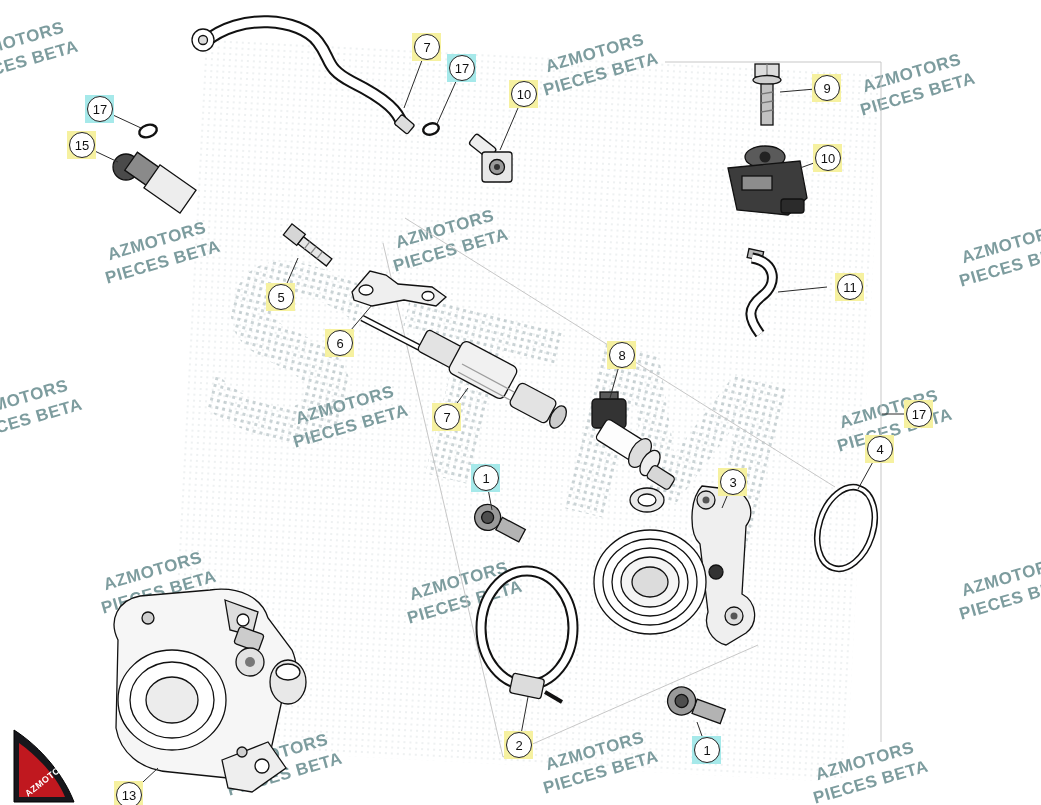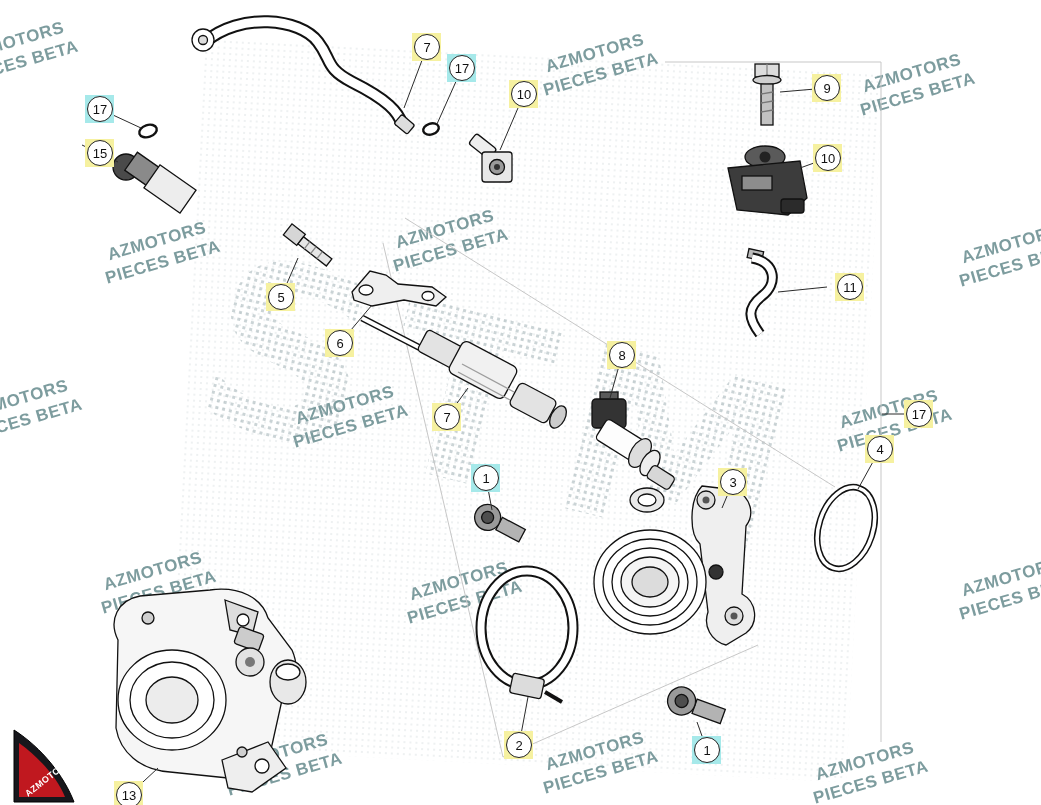--- a/index.html
+++ b/index.html
@@ -302,21 +302,21 @@
         <div class="circ">17</div>
       </div>
       <div class="callout" style="left: 524px; top: 94px;">
         <div class="sq" style="background: rgb(246, 241, 160);"></div>
         <div class="circ">10</div>
       </div>
       <div class="callout" style="left: 100px; top: 109px;">
         <div class="sq" style="background: rgb(166, 233, 234);"></div>
         <div class="circ">17</div>
       </div>
-      <div class="callout" style="left: 82px; top: 153px; margin-left: 18px;">
+      <div class="callout" style="left: 82px; top: 145px;">
         <div class="sq" style="background: rgb(246, 241, 160);"></div>
         <div class="circ">15</div>
       </div>
       <div class="callout" style="left: 827px; top: 88px;">
         <div class="sq" style="background: rgb(246, 241, 160);"></div>
         <div class="circ">9</div>
       </div>
       <div class="callout" style="left: 828px; top: 158px; text-align: right;">
         <div class="sq" style="background: rgb(246, 241, 160);"></div>
         <div class="circ">10</div>

